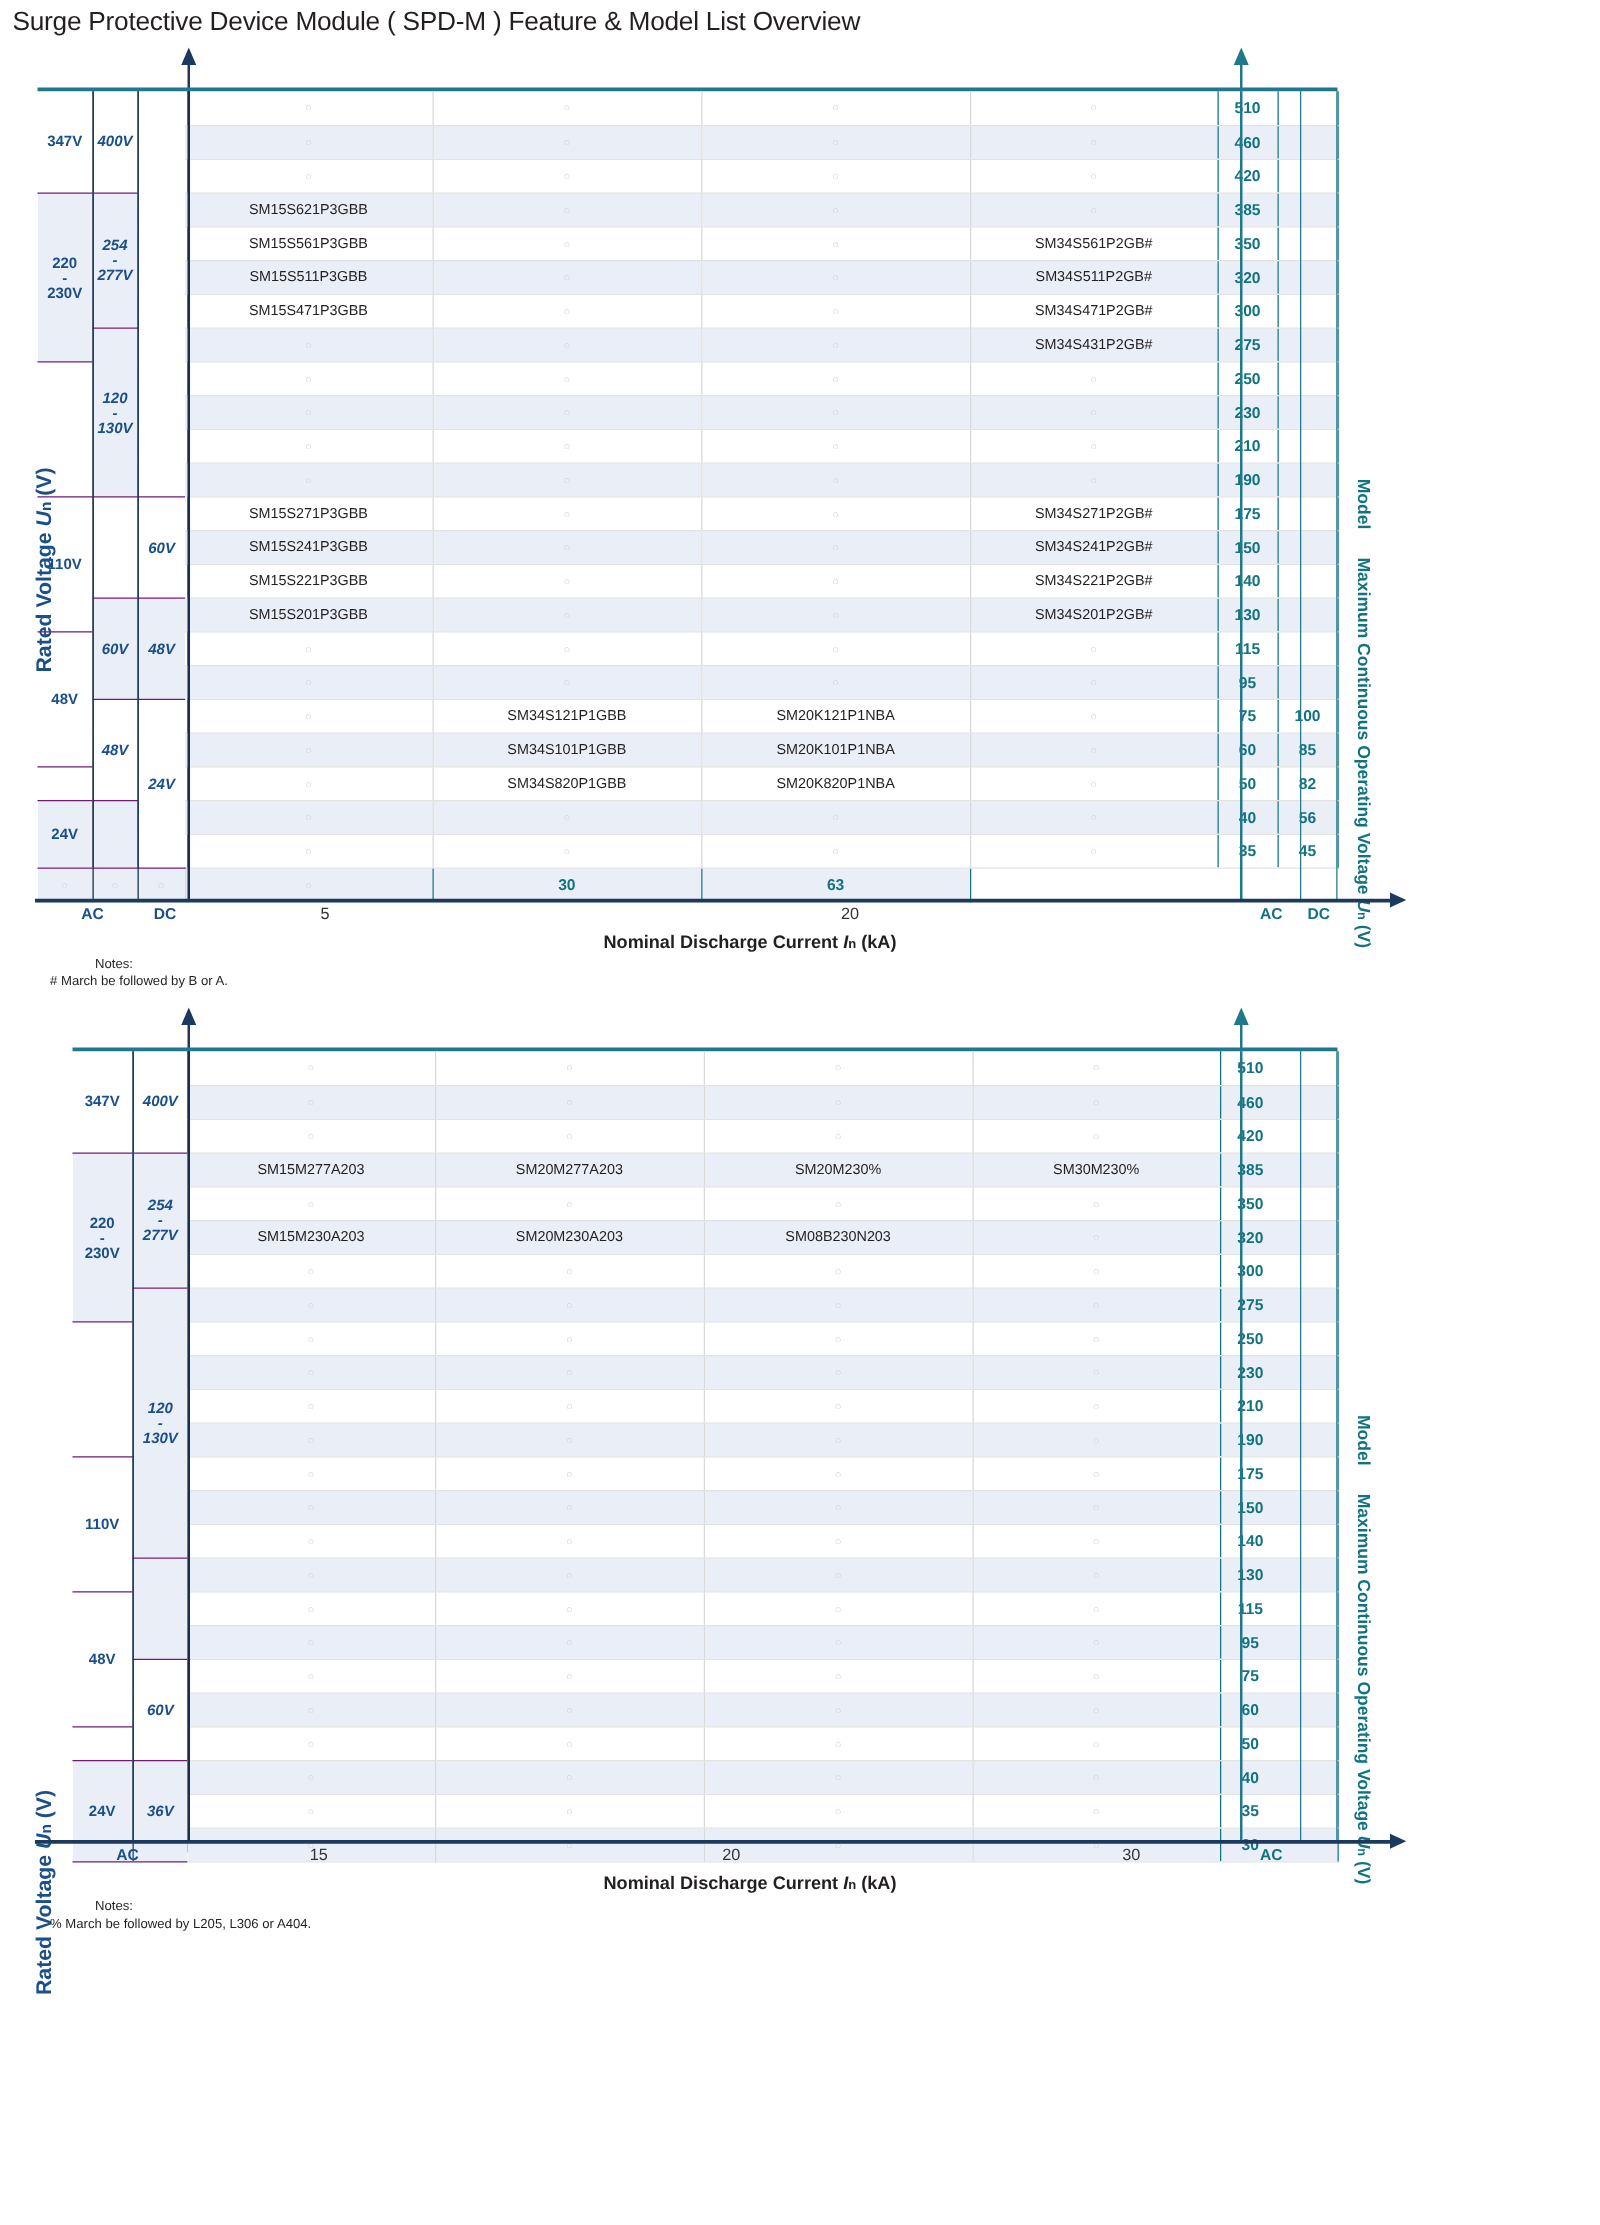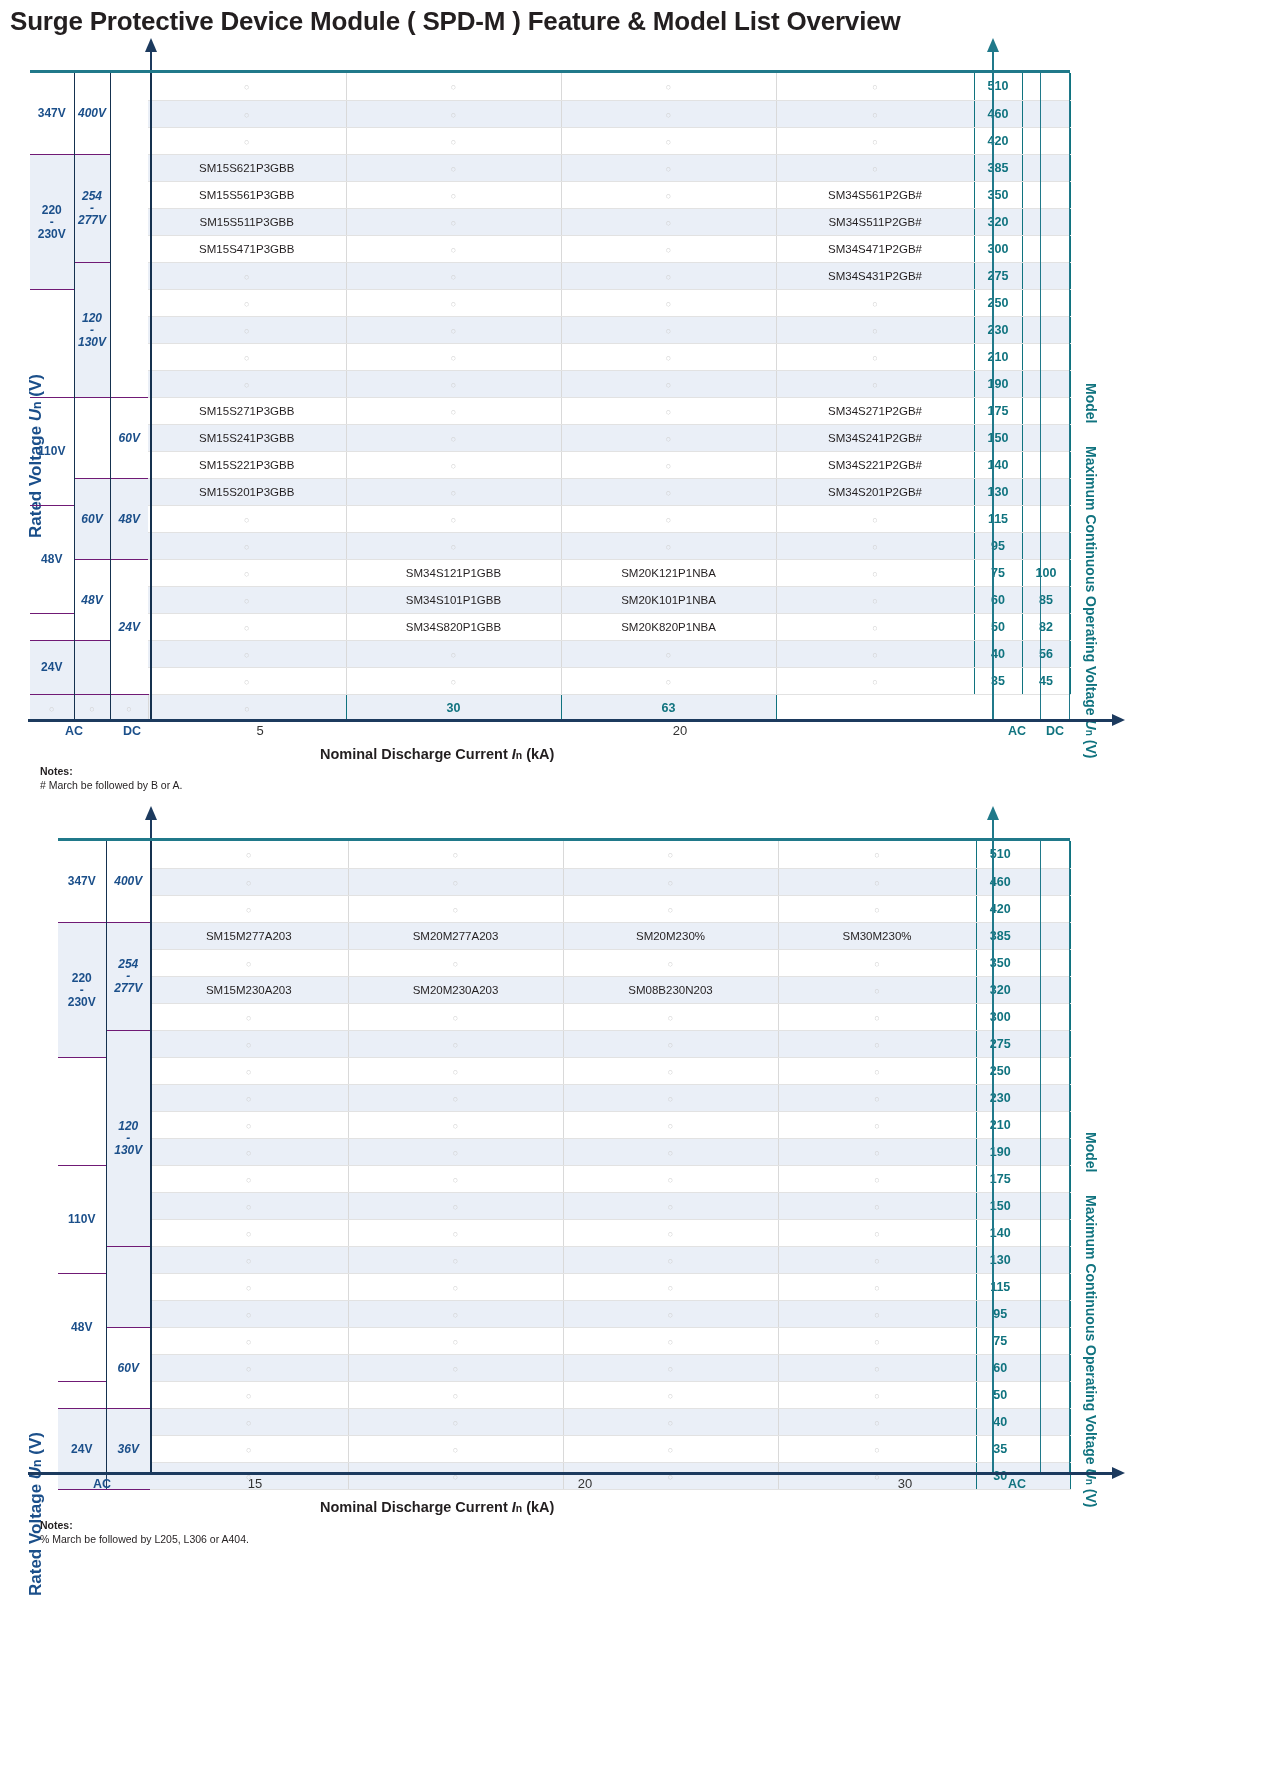--- a/index.html
+++ b/index.html
@@ -9,21 +9,21 @@
     background:#ffffff;
     font-family:"Liberation Sans", sans-serif;
     color:#1a1a1a;
     position:relative;
     overflow:hidden;
   }
 
   
   .page-title{
     position:absolute; left:10px; top:6px;
-    font-size:26px; font-weight:700; color:#231f20;
+    font-size:21px; font-weight:400; color:#231f20;
     letter-spacing:-0.2px; white-space:nowrap;
   }
 
   
   .chart{ position:absolute; }
 
   
   .vcap{
     position:absolute;
     font-weight:bold; color:#1b4f8a;
@@ -119,28 +119,28 @@
   
   .xtick{
     position:absolute; font-weight:bold; font-size:12.5px;
     text-align:center; color:#1b4f8a;
   }
   .xtick.plain{ color:#333; font-weight:normal; font-size:13px; }
   .xtick.teal{ color:#10737f; }
 
   .xtitle{
     position:absolute; font-weight:bold; font-size:14.5px; color:#231f20;
-    text-align:left;
+    text-align:center;
   }
   .xtitle i{font-style:italic;}
   .xtitle .sub{font-size:0.72em;}
 
   
   .notes{ position:absolute; font-size:10.5px; color:#231f20; }
-  .notes .hd{ font-weight:bold; }
+  .notes .hd{ font-weight:normal;margin-left:36px; }
 </style>
 </head>
 <body>
 
 <div class="page-title">Surge Protective Device Module ( SPD-M ) Feature &amp; Model List Overview</div>
 
 <div class="chart" id="chart1" style="left:0; top:38px; width:1280px; height:760px;">
 
   <div class="vcap left" style="left:26px; top:500px; font-size:17px;">
     <span>Rated Voltage </span><i>U</i><span class="sub">n</span><span> (V)</span>

